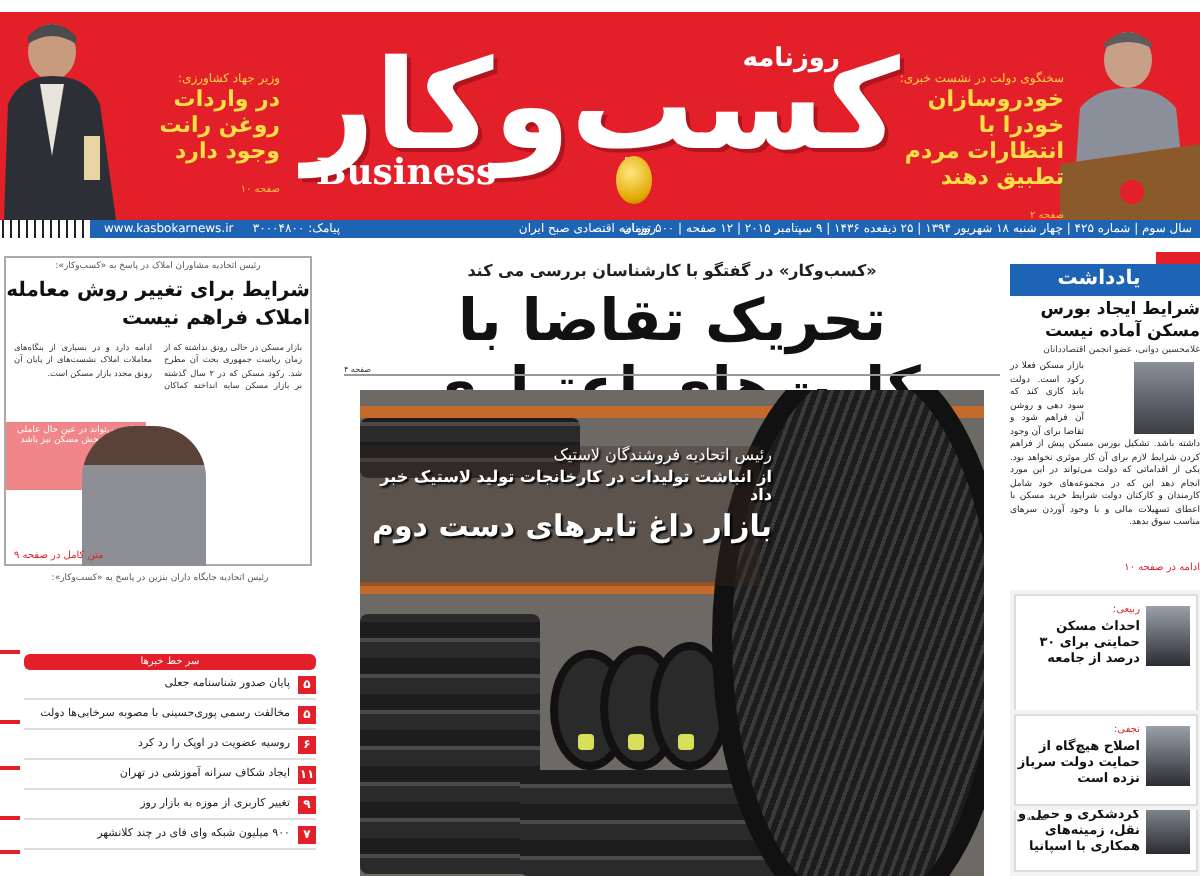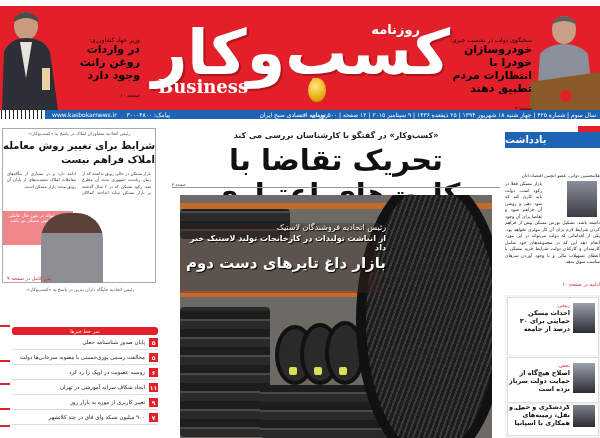--- a/index.html
+++ b/index.html
@@ -8,35 +8,35 @@
   
   .masthead { position: absolute; left: 0; top: 0; width: 600px; height: 110px; background: #e3202a; overflow: hidden; }
   .masthead .topstrip { position:absolute; left:0; top:0; width:600px; height:6px; background:#fff; }
   .mh-photo-left { position:absolute; left:2px; top:8px; width:56px; height:102px; }
   .mh-photo-right { position:absolute; left:530px; top:8px; width:70px; height:102px; }
   .logo { position:absolute; left:150px; top:8px; width:300px; height:100px; }
   .logo .brand { position:absolute; right:0; top:14px; font-family:"DejaVu Sans", sans-serif; font-weight:900; font-size:62px; color:#fff; direction:rtl; letter-spacing:-3px; text-shadow: 2px 2px 0 #b0141c; line-height:1; }
   .logo .rooz { position:absolute; right:30px; top:14px; font-size:13px; font-weight:bold; color:#fff; direction:rtl; }
   .logo .business { position:absolute; left:8px; top:68px; font-family:"DejaVu Serif", serif; font-size:18px; font-weight:bold; color:#fff; }
   .logo .coin { position:absolute; left:158px; top:70px; width:18px; height:24px; border-radius:50%; background: radial-gradient(circle at 40% 35%, #ffe680, #e0a800 70%, #a36f00); }
-  .teaser { position:absolute; color:#000000; direction:rtl; }
+  .teaser { position:absolute; color:#fde047; direction:rtl; }
   .teaser .kicker { font-size:6px; opacity:.9; }
   .teaser .title { font-size:11px; font-weight:bold; line-height:13px; }
   .teaser .page { font-size:5px; margin-top:10px; opacity:.8; }
   .teaser-left { left:60px; top:36px; width:80px; }
   .teaser-right { left:440px; top:36px; width:92px; }
 
   
   .infobar { position:absolute; left:0; top:110px; width:600px; height:9px; background:#1e64b4; color:#fff; font-size:6px; line-height:9px; direction:rtl; white-space:nowrap; overflow:hidden; }
   .infobar span { position:absolute; }
   .barcode { position:absolute; left:0; top:110px; width:45px; height:9px; background: repeating-linear-gradient(90deg,#fff 0 1px,#222 1px 2px,#fff 2px 4px); }
 
   
   .rightcol { position:absolute; left:505px; top:125px; width:95px; height:313px; }
-  .editorial-hdr { position:absolute; left:0; top:7px; width:95px; height:16px; background:#1e64b4; color:#fff; font-size:10px; font-weight:bold; text-align:left; padding-right:6px; line-height:16px; }
+  .editorial-hdr { position:absolute; left:0; top:7px; width:95px; height:16px; background:#1e64b4; color:#fff; font-size:10px; font-weight:bold; text-align:center; padding-right:6px; line-height:16px; }
   .editorial-hdr .redtab { position:absolute; right:0; top:-6px; width:22px; height:6px; background:#e3202a; }
   .ed-title { position:absolute; left:0; top:25px; width:95px; font-size:8.5px; font-weight:bold; text-align:right; direction:rtl; line-height:11px; color:#111; }
   .ed-author { position:absolute; left:0; top:48px; width:95px; font-size:4.5px; text-align:right; direction:rtl; color:#333; }
   .ed-photo { position:absolute; left:62px; top:56px; width:30px; height:36px; background: linear-gradient(180deg,#8a8f9a,#3b3d44); }
   .ed-body { position:absolute; left:0; top:56px; width:95px; font-size:4.5px; line-height:6.5px; text-align:justify; direction:rtl; color:#222; }
   .ed-body .wrap { float:right; width:58px; }
   .ed-more { position:absolute; left:0; top:156px; width:95px; text-align:right; font-size:5px; color:#e3202a; direction:rtl; }
   .side-card { position:absolute; left:2px; width:92px; background:#fff; border:1px solid #ddd; box-shadow:0 0 0 2px #f3f3f3; }
   .side-card .ph { position:absolute; right:3px; top:5px; width:22px; height:30px; background: linear-gradient(180deg,#9aa0ab,#2b2d33); }
   .side-card .who { position:absolute; right:28px; top:4px; font-size:5px; color:#e3202a; direction:rtl; }
@@ -199,20 +199,21 @@
       <div class="t">بازار داغ تایرهای دست دوم</div>
     </div>
   </div>
 </div>
 
 <div class="rightcol">
   <div class="editorial-hdr">
     <div class="redtab"></div>
     <span>یادداشت</span>
   </div>
+  <div class="ed-title">شرایط ایجاد بورس مسکن آماده نیست</div>
   <div class="ed-author">غلامحسین دوانی، عضو انجمن اقتصاددانان</div>
   <div class="ed-photo"></div>
   <div class="ed-body">
     <div class="wrap" style="height:36px;"></div>
     <span>بازار مسکن فعلا در رکود است. دولت باید کاری کند که سود دهی و روشن آن فراهم شود و تقاضا برای آن وجود داشته باشد. تشکیل بورس مسکن پیش از فراهم کردن شرایط لازم برای آن کار موثری نخواهد بود. یکی از اقداماتی که دولت می‌تواند در این مورد انجام دهد این که در مجموعه‌های خود شامل کارمندان و کارکنان دولت شرایط خرید مسکن با اعطای تسهیلات مالی و با وجود آوردن سرهای مناسب سوق بدهد.</span>
   </div>
   <div class="ed-more">ادامه در صفحه ۱۰</div>
 
   <div class="side-card" style="top:172px; height:60px;">
     <div class="ph"></div>

